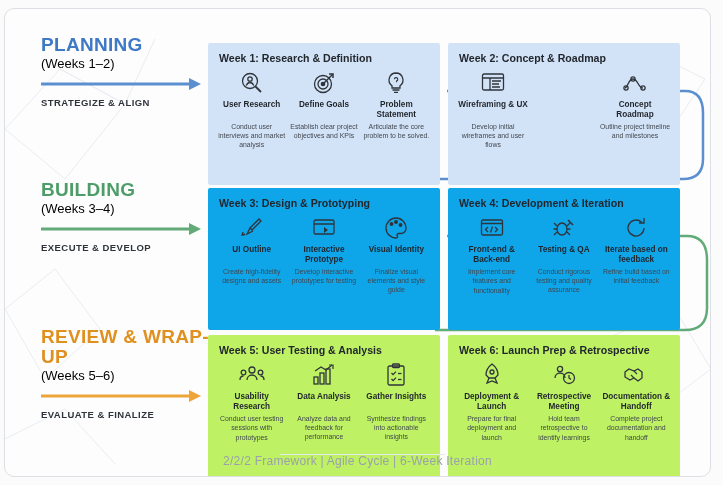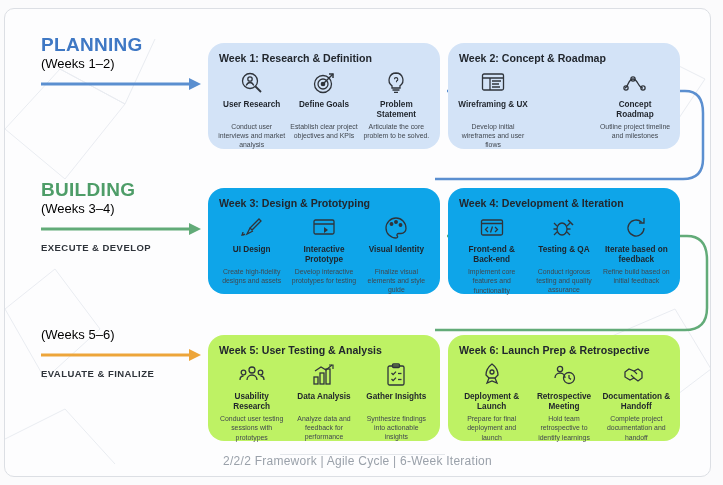--- a/index.html
+++ b/index.html
@@ -67,22 +67,22 @@
   }
   .c-blue { color: #3f78c4; }
   .c-green { color: #4e9d68; }
   .c-orange { color: #e0901f; }
 
   
   .card {
     position: absolute;
     top: 14px;
     width: 232px;
-    height: 106px;
-    border-radius: 16px;
+    height: 142px;
+    border-radius: 2px;
     padding: 8px 9px 6px 9px;
   }
   .card.k-blue   { background: #d3e3f7; }
   .card.k-green  { background: #0ea5e9; }
   .card.k-orange { background: #bef264; }
   .card-title {
     font-size: 10.6px;
     font-weight: bold;
     color: #22272e;
     margin: 1px 0 4px 2px;
@@ -151,20 +151,21 @@
     </svg>
 
     <div class="row" id="row-plan">
       <div class="phase-label">
         <div class="phase-title c-blue">PLANNING</div>
         <div class="phase-weeks">(Weeks 1–2)</div>
         <svg class="phase-arrow" width="160" height="12" viewBox="0 0 160 12">
           <line x1="0" y1="6" x2="148" y2="6" stroke="#5b8fd0" stroke-width="3"></line>
           <polygon points="148,0 160,6 148,12" fill="#5b8fd0"></polygon>
         </svg>
+        <div class="phase-sub">STRATEGIZE &amp; ALIGN</div>
       </div>
 
       <svg style="position:absolute;left:430px;top:10px;" width="277" height="170" viewBox="0 0 277 170">
         <path d="M12 52 H250 Q268 52 268 74 V120 Q268 140 248 140 H-200" fill="none" stroke="#5b8fd0" stroke-width="2.5"></path>
       </svg>
 
       <div class="card k-blue card-a">
         <div class="card-title">Week 1: Research &amp; Definition</div>
         <div class="cells">
           <div class="cell">
@@ -259,21 +260,21 @@
         <div class="card-title">Week 3: Design &amp; Prototyping</div>
         <div class="cells">
           <div class="cell">
             <div class="ic">
               <svg width="26" height="26" viewBox="0 0 26 26" fill="none" stroke="#2f343b" stroke-width="1.3">
                 <path d="M20 4l2 2-9 9-2-2 9-9z"></path>
                   <path d="M11 13l-3 6 6-3"></path>
                   <path d="M6 19c-1 1-2 1-3 1 .6-1.2 1-2 1-3"></path>
               </svg>
             </div>
-            <div class="nm">UI Design</div>
+            <div class="nm">UI Outline</div>
             <div class="ds">Create high-fidelity designs and assets</div>
           </div>
           <div class="cell">
             <div class="ic">
               <svg width="26" height="26" viewBox="0 0 26 26" fill="none" stroke="#2f343b" stroke-width="1.3">
                 <rect x="3" y="5" width="20" height="14" rx="1.5"></rect>
                   <line x1="3" y1="9" x2="23" y2="9"></line>
                 <path d="M13 12l4 3-4 3z" fill="#2f343b" stroke="none"></path>
               </svg>
             </div>
@@ -336,20 +337,21 @@
             </div>
             <div class="nm">Iterate based on feedback</div>
             <div class="ds">Refine build based on initial feedback</div>
           </div>
         </div>
       </div>
     </div>
 
     <div class="row" id="row-review">
       <div class="phase-label">
+        <div class="phase-title c-orange">REVIEW &amp; WRAP-UP</div>
         <div class="phase-weeks">(Weeks 5–6)</div>
         <svg class="phase-arrow" width="160" height="12" viewBox="0 0 160 12">
           <line x1="0" y1="6" x2="148" y2="6" stroke="#eda53a" stroke-width="3"></line>
           <polygon points="148,0 160,6 148,12" fill="#eda53a"></polygon>
         </svg>
         <div class="phase-sub">EVALUATE &amp; FINALIZE</div>
       </div>
 
       <div class="card k-orange card-a">
         <div class="card-title">Week 5: User Testing &amp; Analysis</div>

